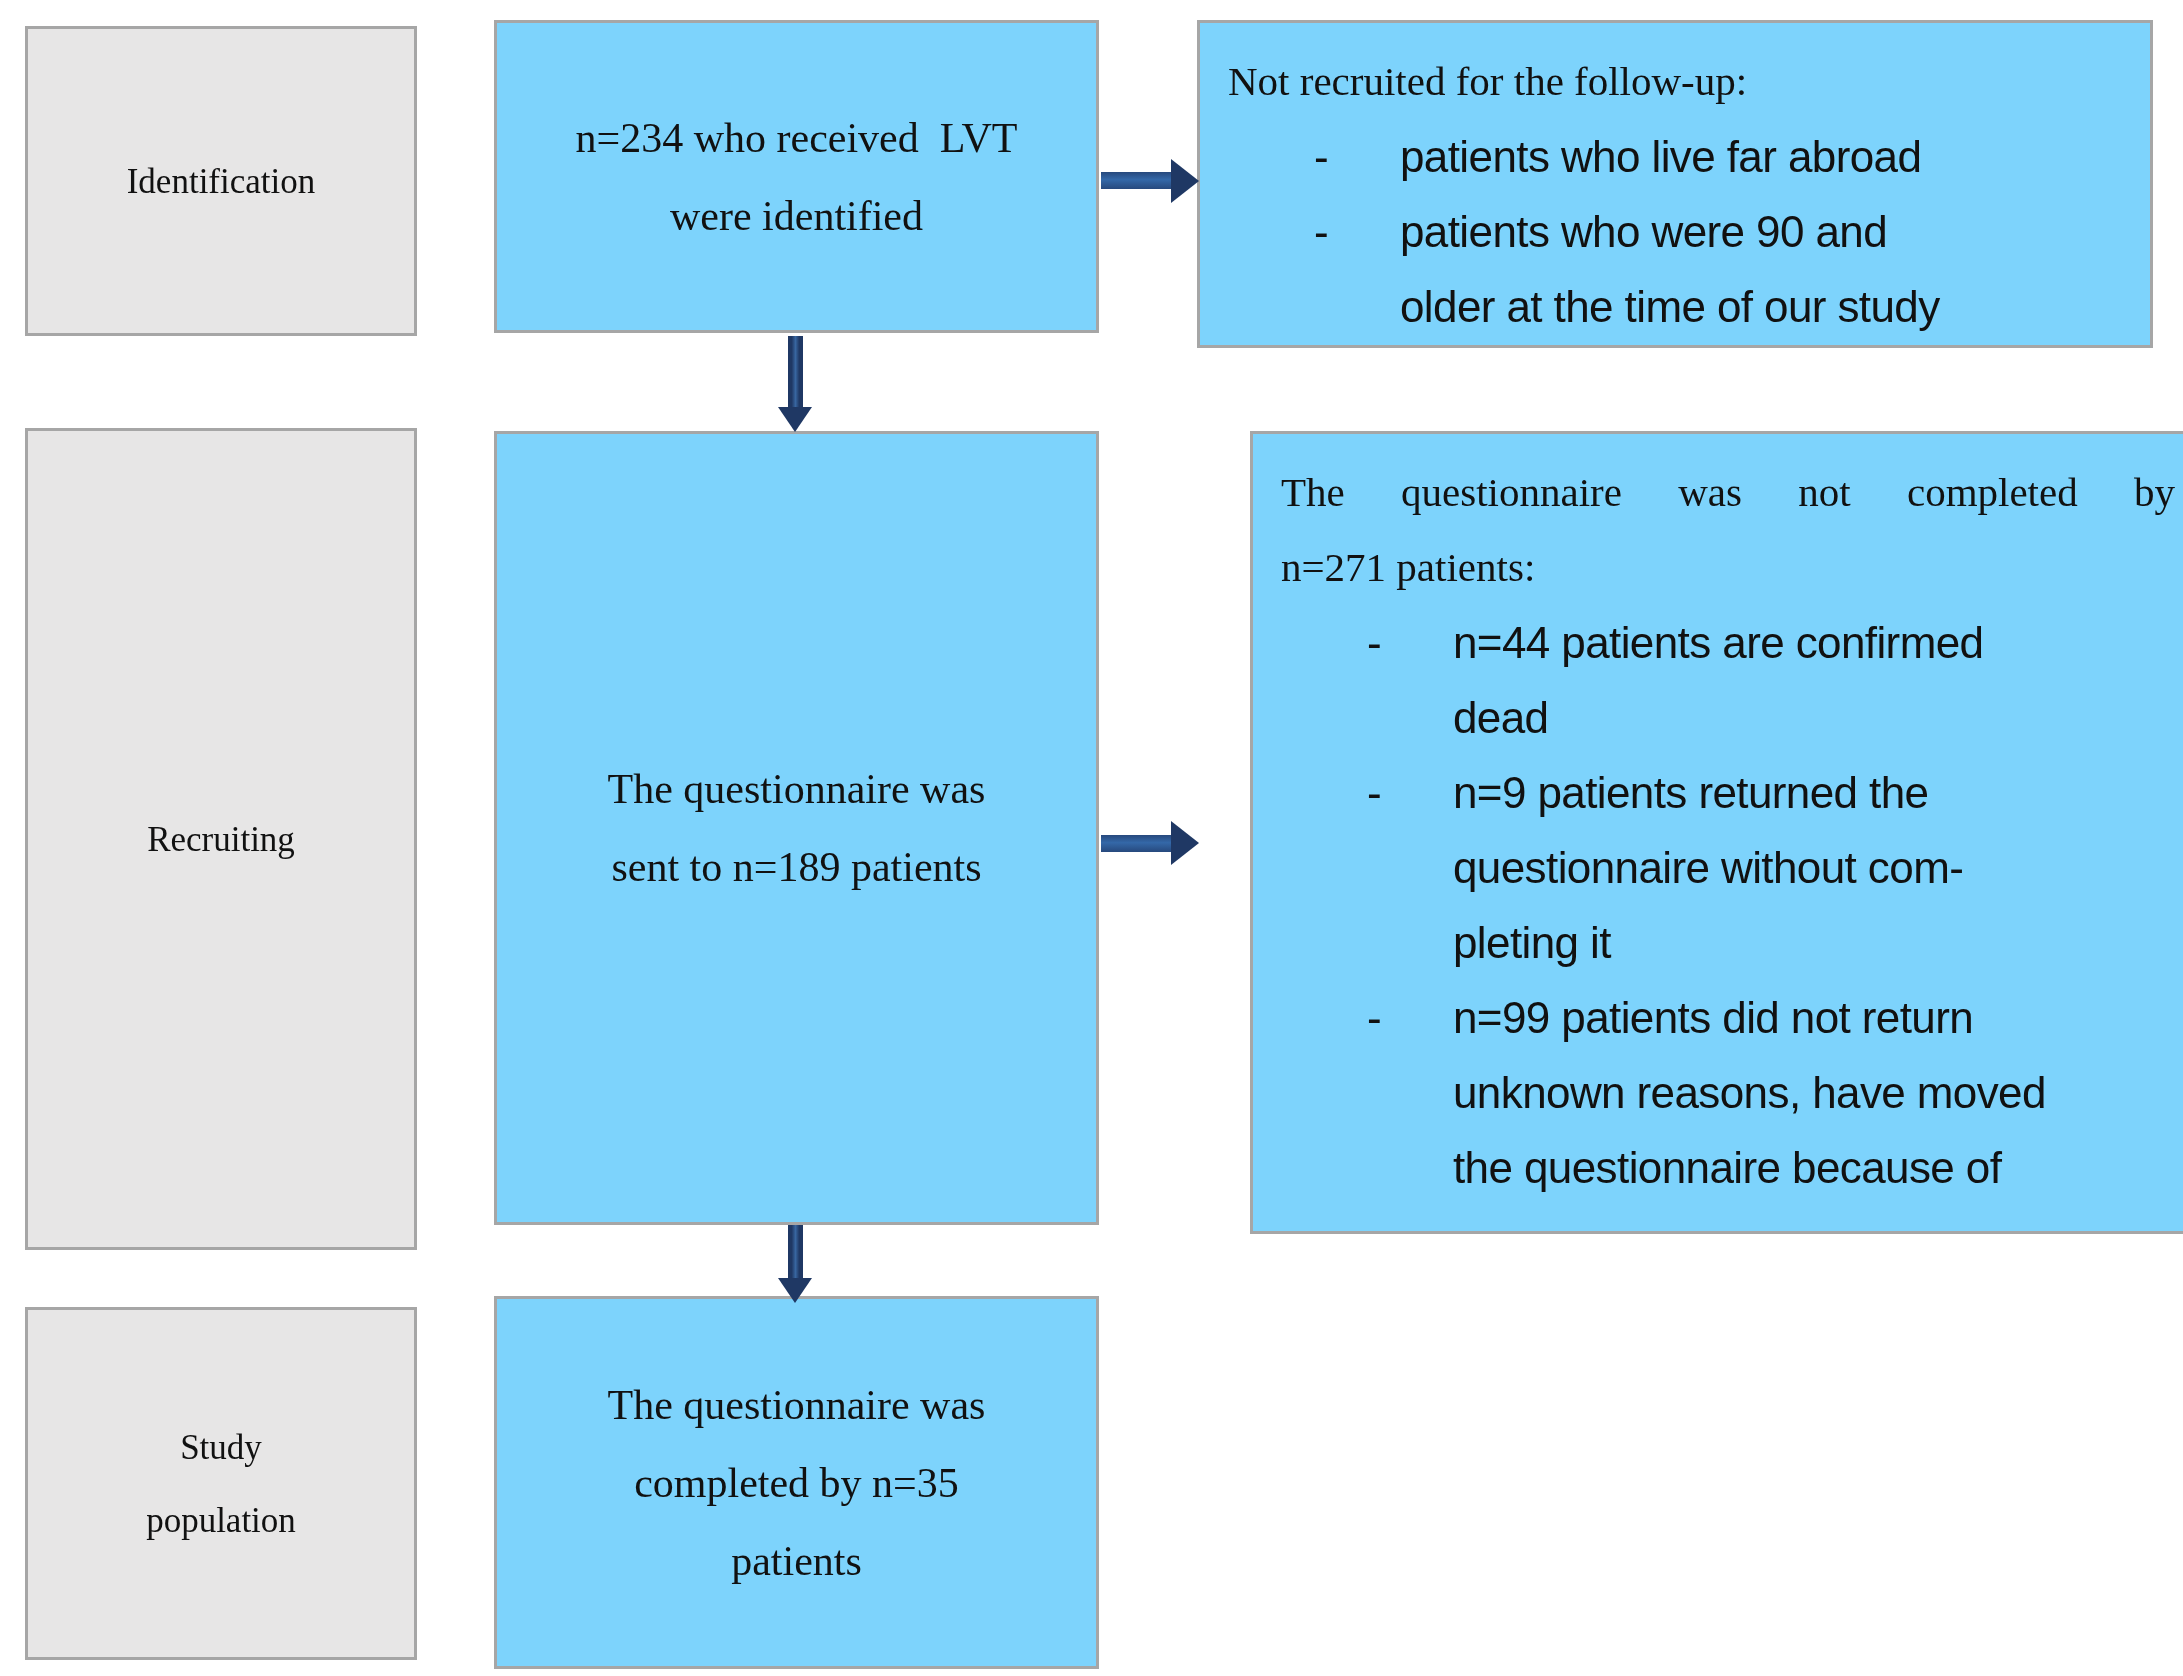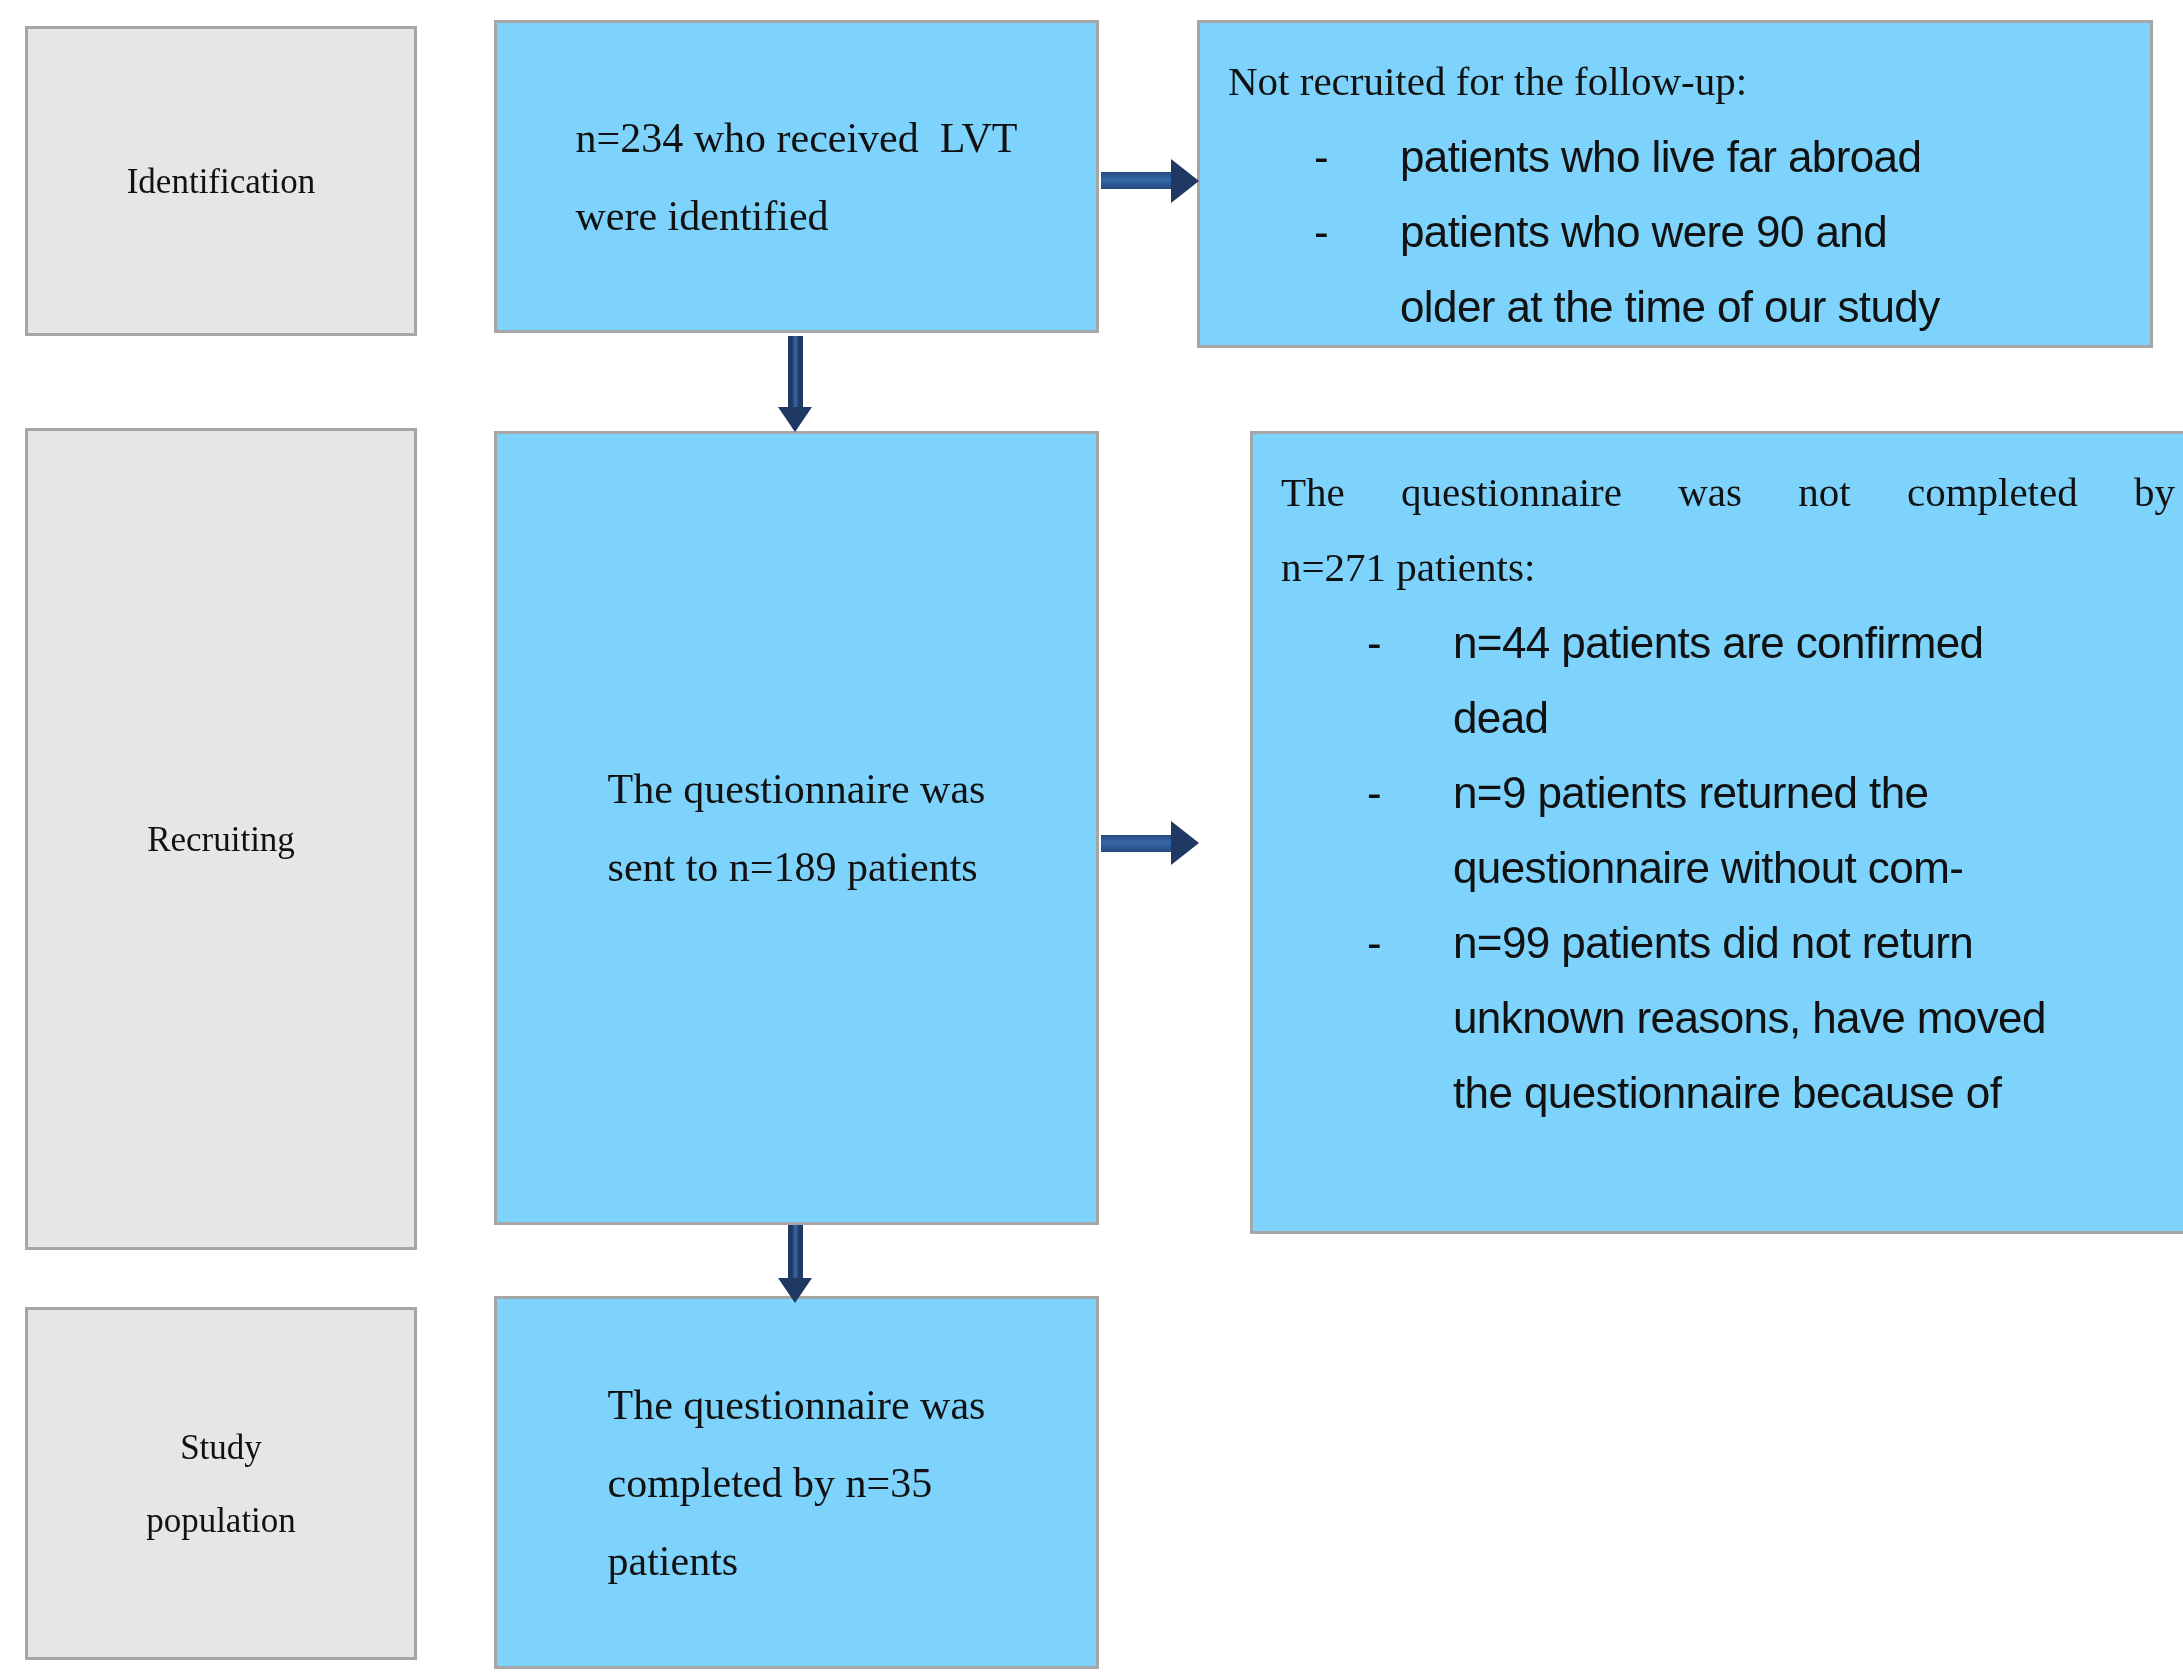--- a/index.html
+++ b/index.html
@@ -26,21 +26,21 @@
     background:#7dd3fc;
   }
   .stage-box{
     background:var(--box-fill-gray);
     display:flex;align-items:center;justify-content:center;
     text-align:center;
     font-size:35px;line-height:73px;
   }
   .flow-box{
     display:flex;align-items:center;justify-content:center;
-    text-align:left;
+    text-align:center;
     font-size:42px;line-height:78px;
   }
   .flow-box .line{white-space:pre-wrap;}
   .excl-box{
     padding:21px 28px 12.3px 28px;
     font-size:41px;line-height:75px;
   }
   .intro{width:100%;}
   .justify-first .line:first-child{
     text-align:justify;
@@ -160,20 +160,21 @@
       <div class="bullet-text">
           <div class="line">n=44 patients are confirmed</div>
           <div class="line">dead</div>
         </div>
     </div>
     <div class="bullet-item">
       <div class="bullet-marker">-</div>
       <div class="bullet-text">
           <div class="line">n=9 patients returned the</div>
           <div class="line">questionnaire without com-</div>
+          <div class="line">pleting it</div>
         </div>
     </div>
     <div class="bullet-item">
       <div class="bullet-marker">-</div>
       <div class="bullet-text">
           <div class="line">n=99 patients did not return</div>
           <div class="line">unknown reasons, have moved</div>
           <div class="line">the questionnaire because of</div>
         </div>
     </div>

